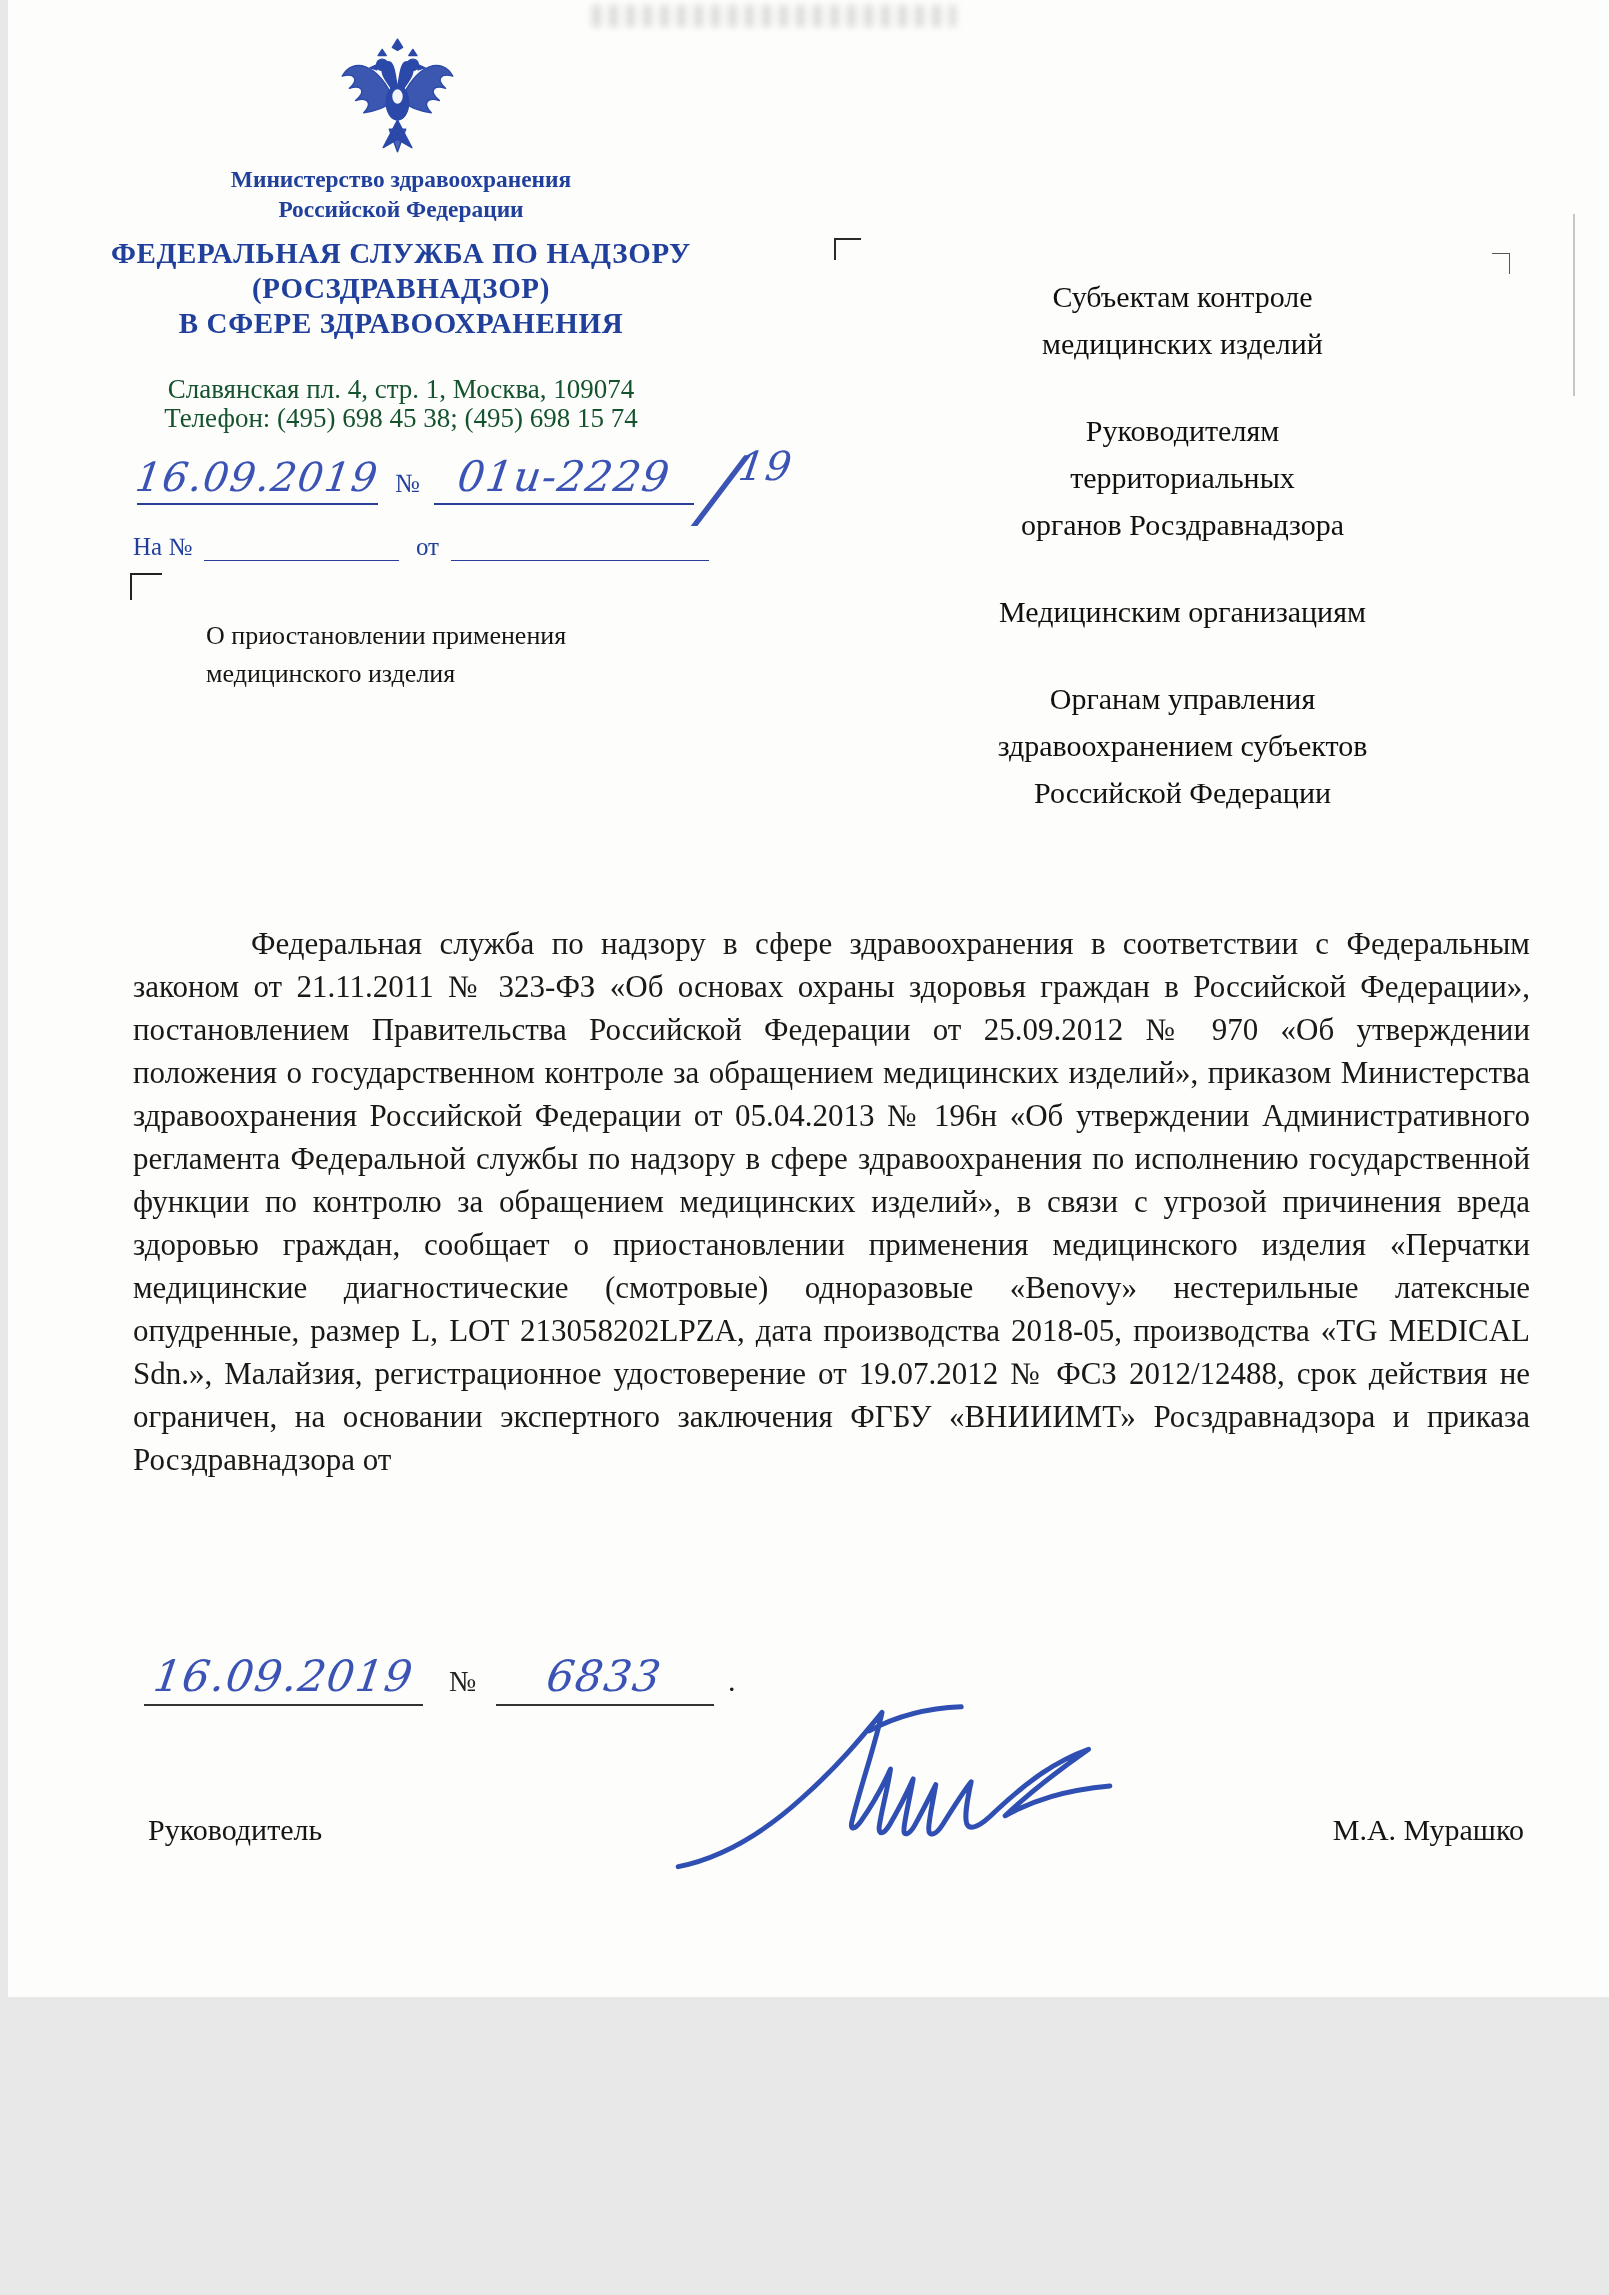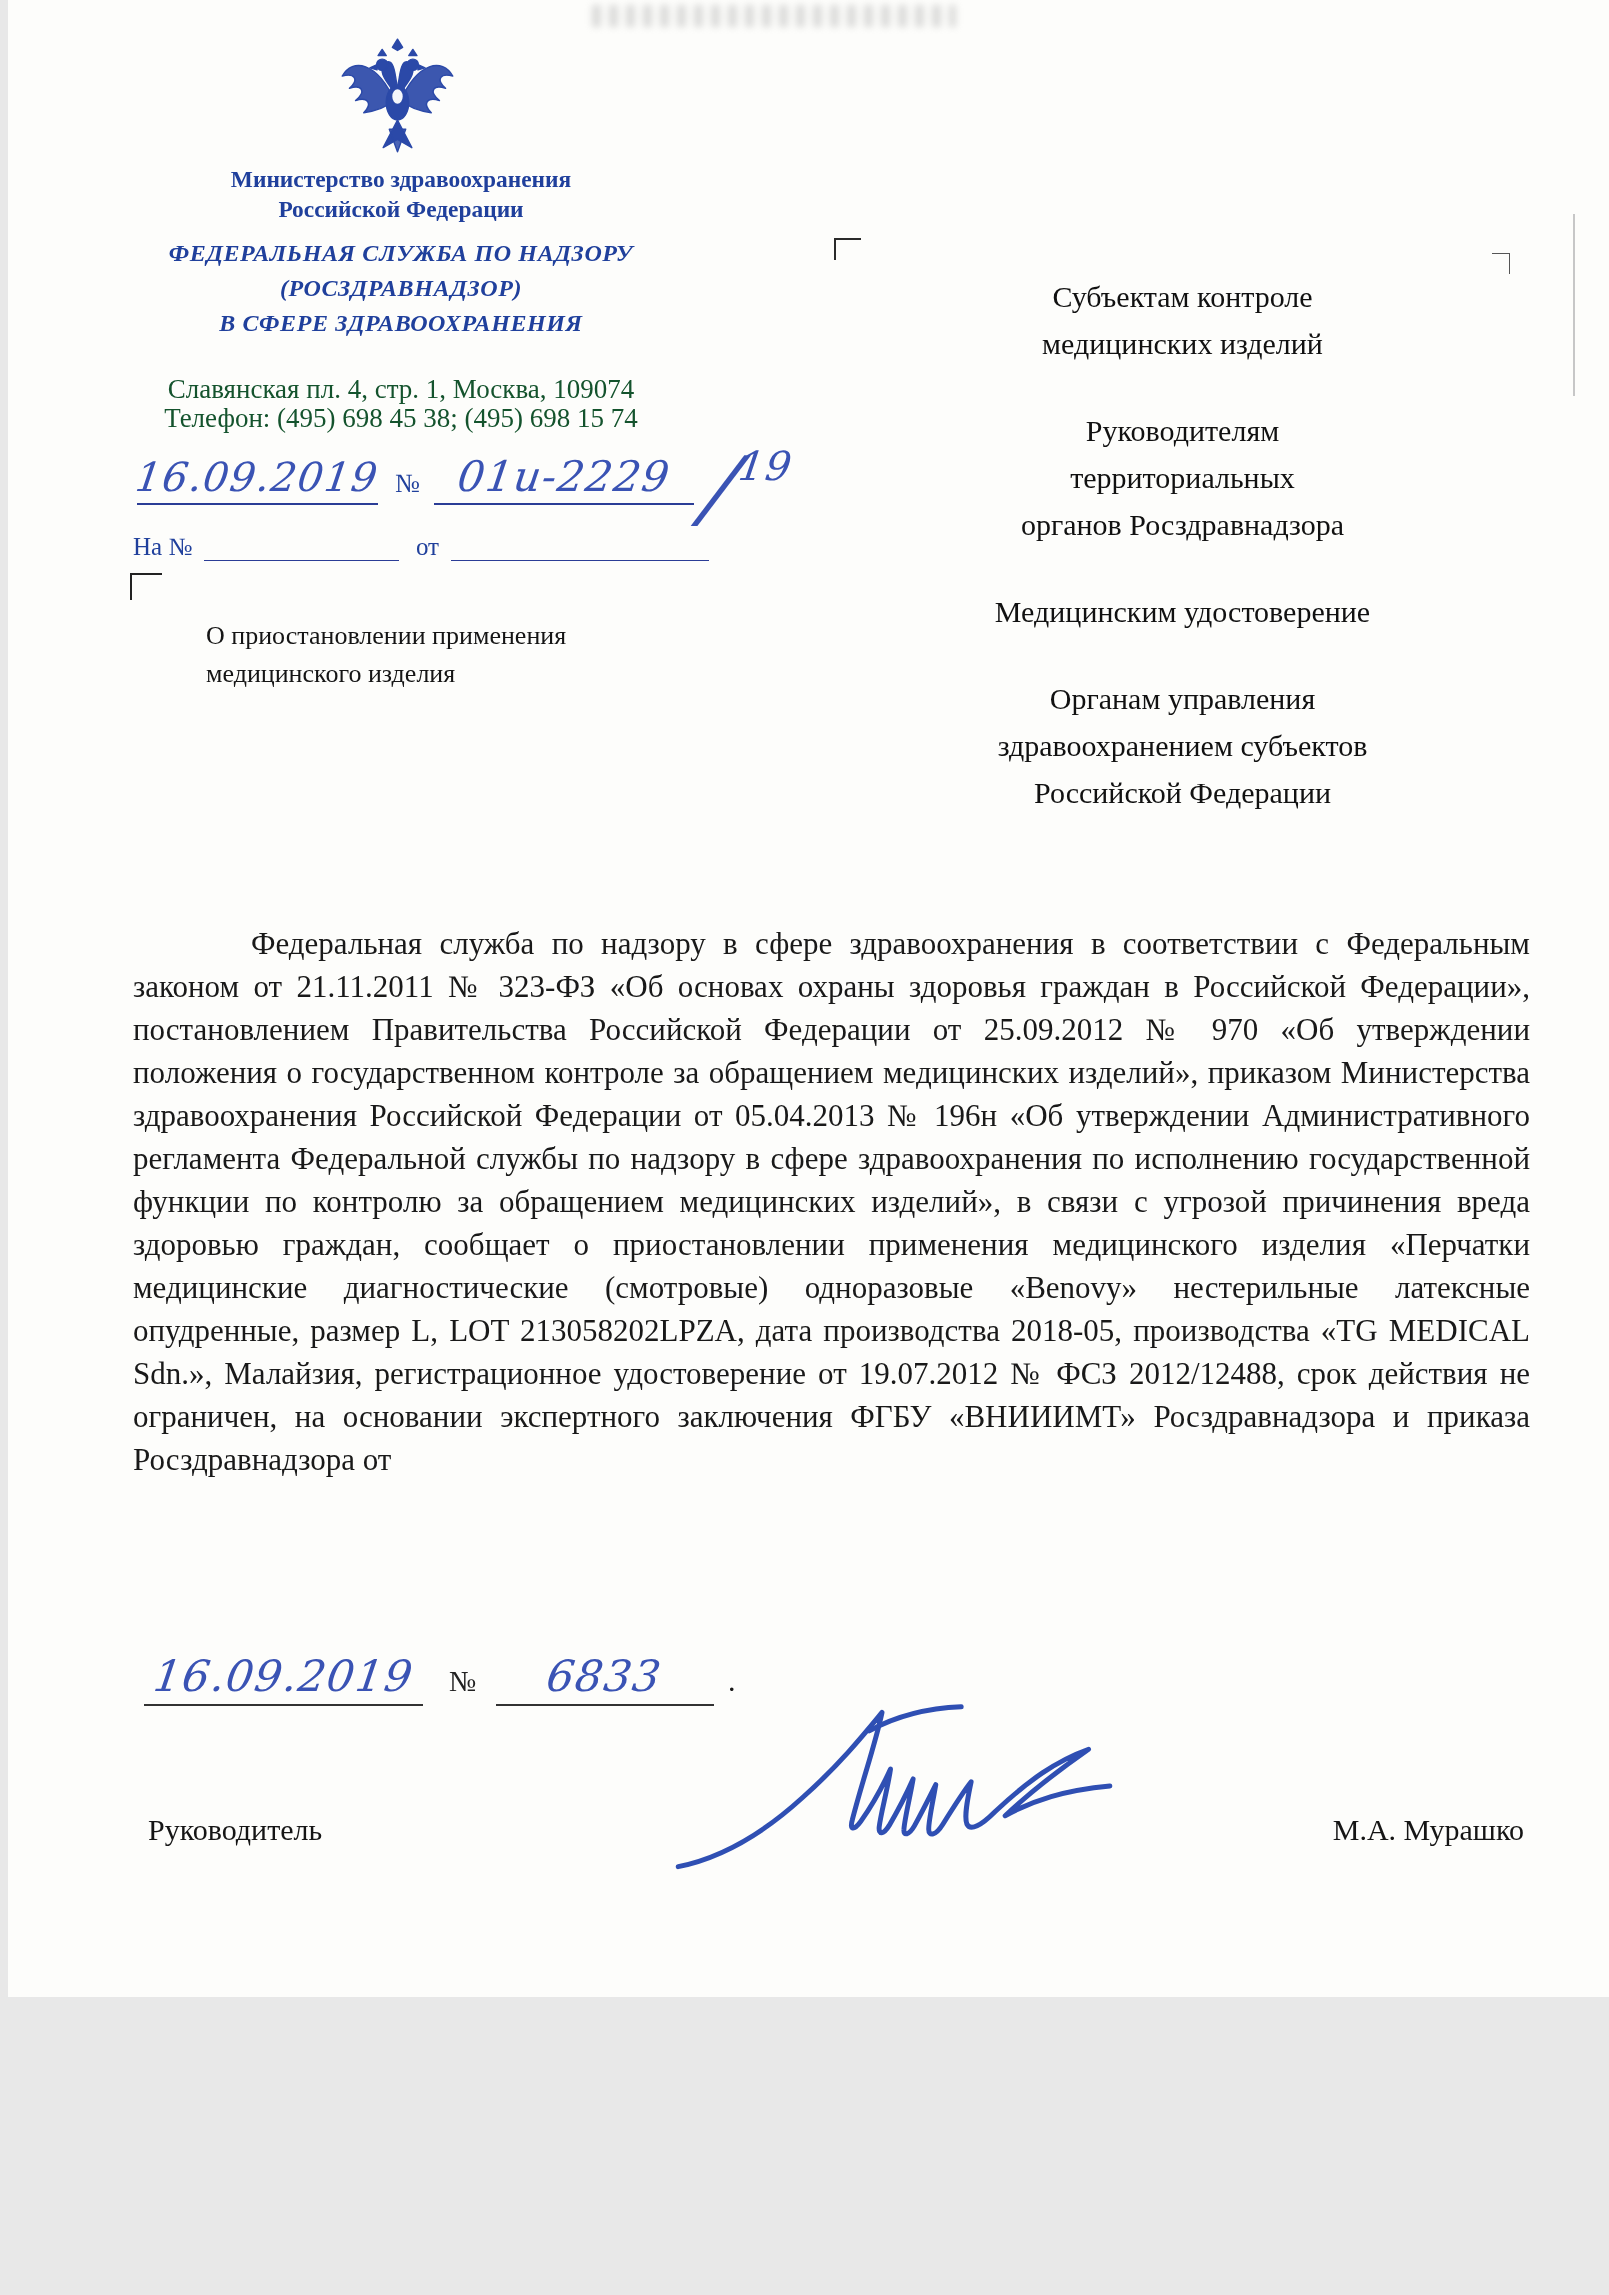--- a/index.html
+++ b/index.html
@@ -13,21 +13,21 @@
     margin-left:8px;
   }
   
   .emblem{position:absolute;left:328px;top:31px;width:123px;height:133px;}
   .letterhead-left{
     position:absolute;left:39px;top:164px;width:708px;
     text-align:center;color:#20409c;
   }
   .ministry-line{font-size:23.4px;font-weight:bold;line-height:30px;}
   .agency-block{margin-top:11.7px;}
-  .agency-line{font-size:24px;font-weight:bold;line-height:35px;letter-spacing:0.6px;font-style:italic;}
+  .agency-line{font-size:29px;font-weight:bold;line-height:35px;letter-spacing:0.6px;}
   .addr-block{margin-top:34px;}
   .addr-line{font-size:27px;line-height:29px;color:#14532d;}
   
   .ref-line{
     position:absolute;left:129px;top:447px;display:flex;align-items:flex-end;
   }
   .hand{
     font-family:"DejaVu Serif", serif;font-style:italic;color:#3a53b4;
     display:inline-block;transform:skewX(-8deg);letter-spacing:1.3px;
   }
@@ -184,21 +184,21 @@
   <div class="corner corner-addr-tr"></div>
   <div class="corner corner-subject"></div>
 
 
   <div class="recipients">
     <div class="recipient">Субъектам контроле
 медицинских изделий</div>
     <div class="recipient">Руководителям
 территориальных
 органов Росздравнадзора</div>
-    <div class="recipient">Медицинским удостоверение</div>
+    <div class="recipient">Медицинским организациям</div>
     <div class="recipient">Органам управления
 здравоохранением субъектов
 Российской Федерации</div>
   </div>
 
   <div class="subject">О приостановлении применения
 медицинского изделия</div>
 
   <div class="body-text">
     <p>Федеральная служба по надзору в сфере здравоохранения в соответствии с Федеральным законом от 21.11.2011 № 323-ФЗ «Об основах охраны здоровья граждан в Российской Федерации», постановлением Правительства Российской Федерации от 25.09.2012 № 970 «Об утверждении положения о государственном контроле за обращением медицинских изделий», приказом Министерства здравоохранения Российской Федерации от 05.04.2013 № 196н «Об утверждении Административного регламента Федеральной службы по надзору в сфере здравоохранения по исполнению государственной функции по контролю за обращением медицинских изделий», в связи с угрозой причинения вреда здоровью граждан, сообщает о приостановлении применения медицинского изделия «Перчатки медицинские диагностические (смотровые) одноразовые «Benovy» нестерильные латексные опудренные, размер L, LOT 213058202LPZA, дата производства 2018-05, производства «TG MEDICAL Sdn.», Малайзия, регистрационное удостоверение от 19.07.2012 № ФСЗ 2012/12488, срок действия не ограничен, на основании экспертного заключения ФГБУ «ВНИИИМТ» Росздравнадзора и приказа Росздравнадзора от</p>

